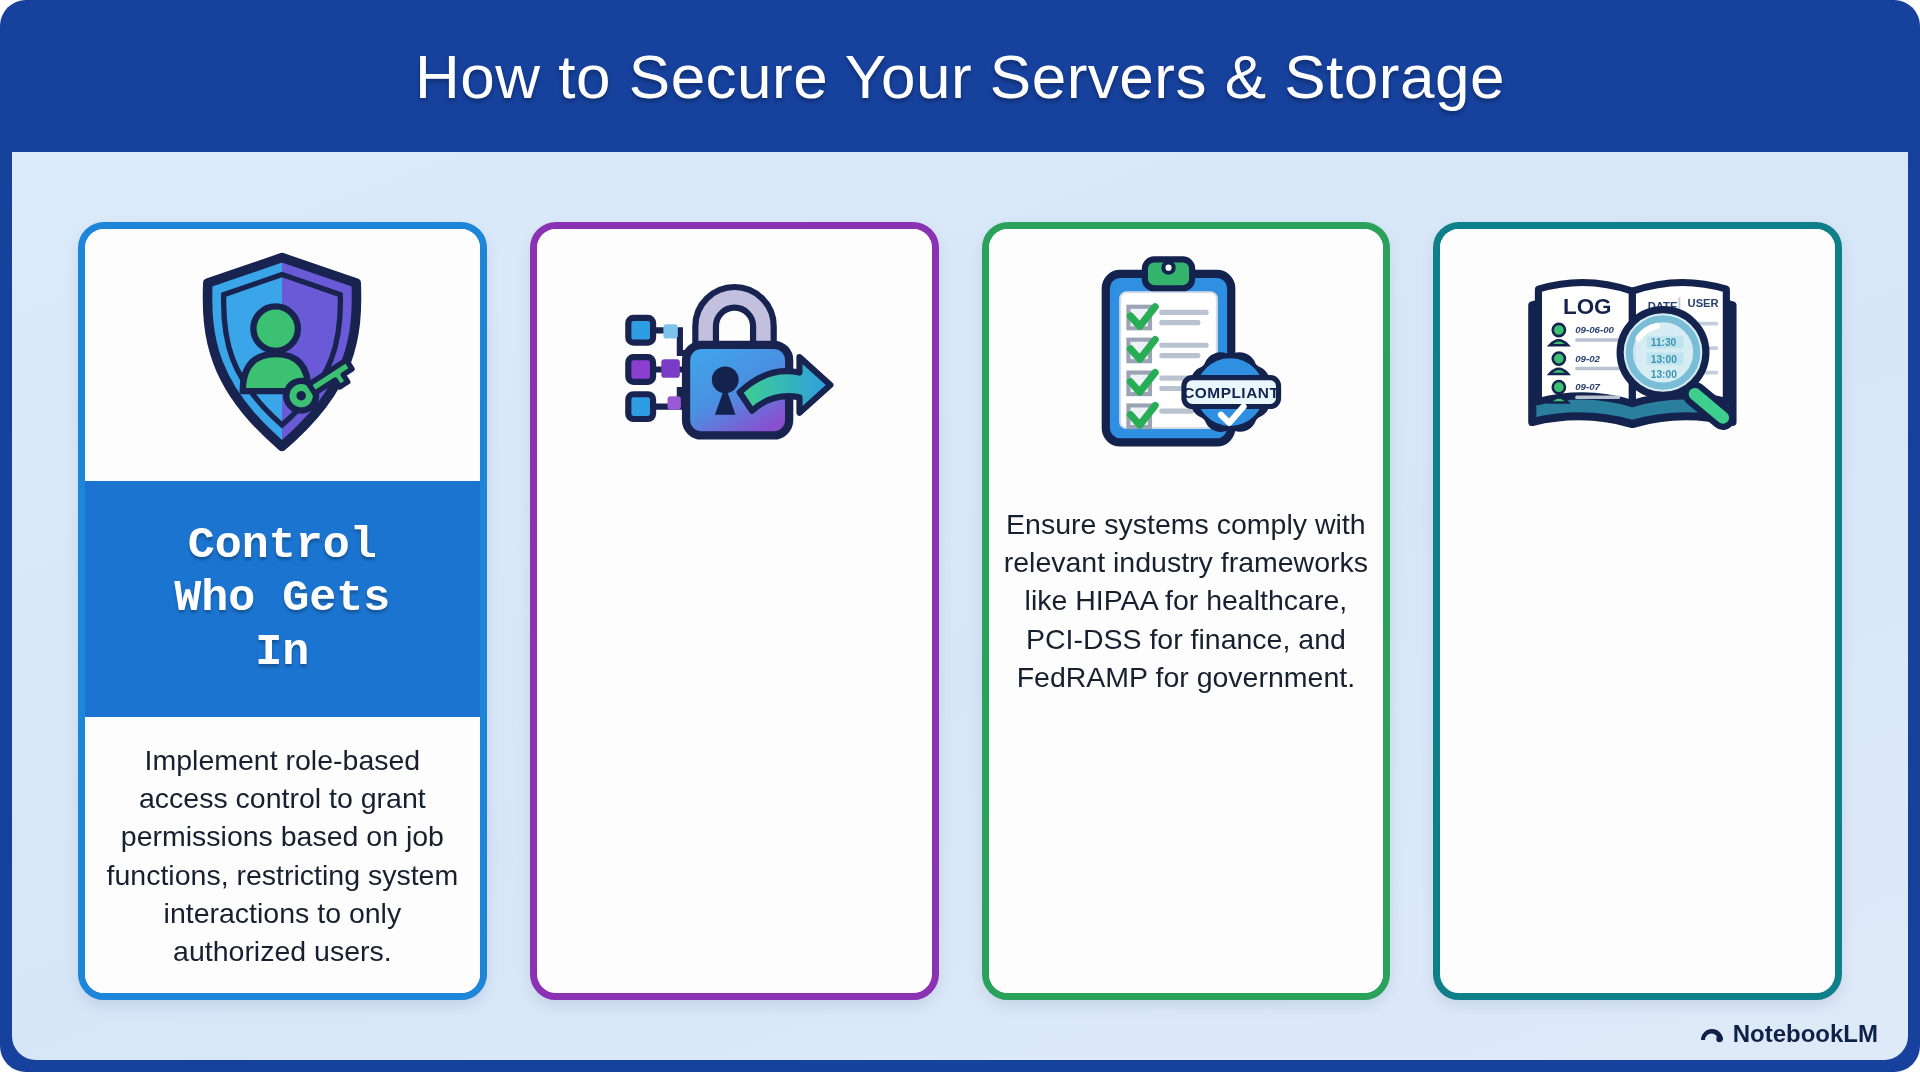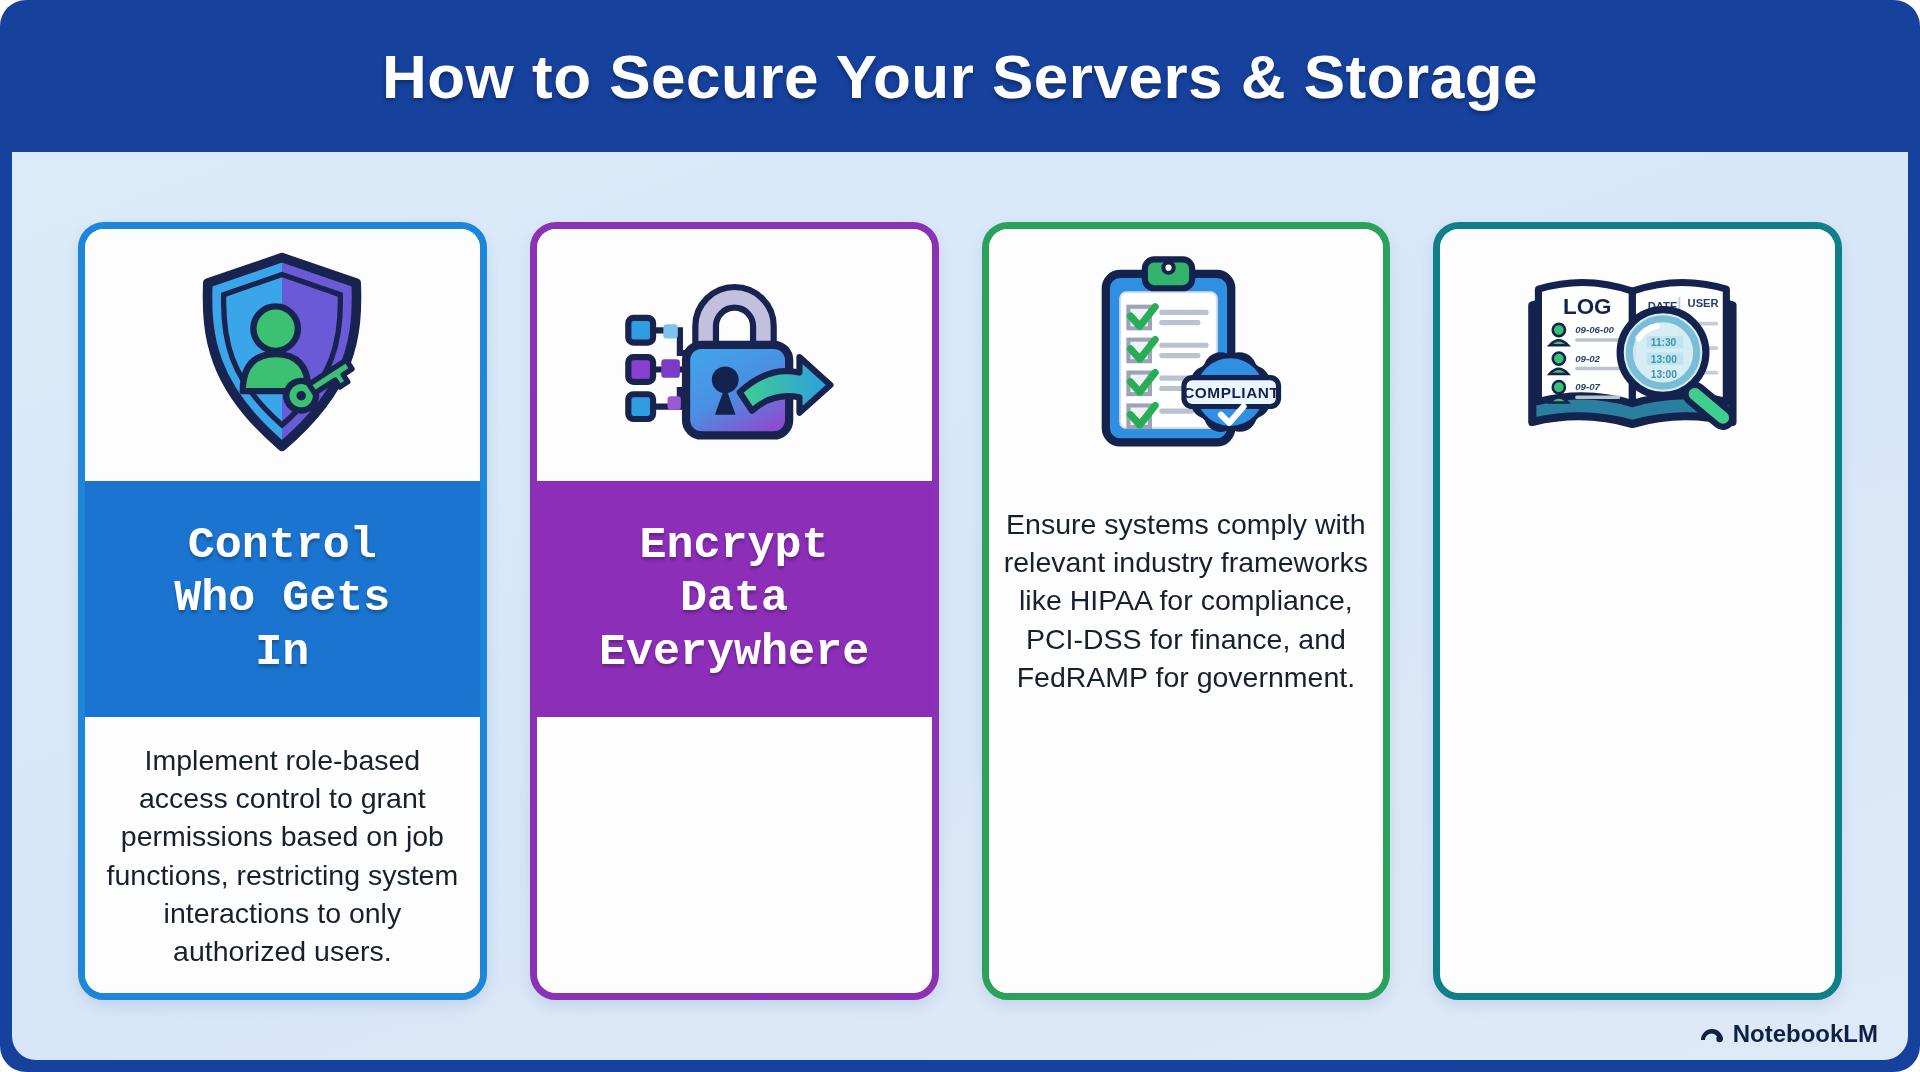--- a/index.html
+++ b/index.html
@@ -7,21 +7,21 @@
     width:1920px;height:1072px;position:relative;overflow:hidden;
     background:#ffffff;
     font-family:"Liberation Sans","DejaVu Sans",sans-serif;
   }
   .poster{position:absolute;inset:0;background:#16419d;border-radius:26px;}
   .header{
     position:absolute;top:0;left:0;right:0;height:152px;
     display:flex;align-items:center;justify-content:center;
   }
   .header h1{
-    margin:0;color:#ffffff;font-size:62px;font-weight:700;letter-spacing:.5px;
+    margin:0;color:#ffffff;font-size:62px;font-weight:400;letter-spacing:.5px;
     text-shadow:0 3px 4px rgba(0,0,0,.30);
   }
   .content{
     position:absolute;left:12px;right:12px;top:152px;bottom:12px;
     background:linear-gradient(160deg,#dcebfa 0%,#d7e6f7 55%,#dfeaf8 100%);
     border-radius:0 0 24px 24px;
   }
   .cards{
     position:absolute;left:66px;right:66px;top:70px;height:778px;
     display:flex;gap:43px;
@@ -134,23 +134,20 @@
 
               <rect x="66" y="92" width="100" height="88" rx="15" fill="url(#lockBody)" stroke="#18244f" stroke-width="8"></rect>
 
               <path d="M118 138 q28 -26 58 -19 l0 -15 30 27 -30 27 0 -15 q-26 -5 -46 13 z" fill="url(#arrowGrad)" stroke="#18244f" stroke-width="6" stroke-linejoin="round"></path>
 
               <circle cx="104" cy="126" r="13" fill="#14224e"></circle>
               <path d="M104 132 l-10 28 h20 z" fill="#14224e"></path>
             </svg>
           </span>
         </div>
-        <div class="title-band">Encrypt
-Data
-Everywhere</div>
       </div>
 
       <div class="card" style="--accent: #2ba25b; --border: #2ba25b;">
         <div class="icon-area">
           <span>
             <svg width="218" height="212" viewBox="0 0 212 206">
 
               <rect x="28" y="26" width="122" height="164" rx="14" fill="#2f8fe0" stroke="#14224e" stroke-width="8"></rect>
               <rect x="42" y="44" width="94" height="132" rx="6" fill="#ffffff" stroke="#d6dde8" stroke-width="2"></rect>
               <rect x="66" y="12" width="46" height="28" rx="9" fill="#34b36c" stroke="#14224e" stroke-width="6"></rect>
@@ -183,21 +180,21 @@
                 <rect x="118" y="110" width="62" height="62" rx="14" fill="#2da05a" stroke="#14224e" stroke-width="5" transform="rotate(-23 149 141)"></rect>
                 <circle cx="149" cy="141" r="35" fill="#2f8fe0" stroke="#14224e" stroke-width="4"></circle>
                 <rect x="104" y="127" width="92" height="28" rx="8" fill="#eaf6fd" stroke="#14224e" stroke-width="5"></rect>
                 <text x="150" y="147" font-size="15" font-weight="bold" fill="#14224e" text-anchor="middle" letter-spacing="0.5">COMPLIANT</text>
                 <path d="M140 163 l8 8 l14 -16" fill="none" stroke="#ffffff" stroke-width="6" stroke-linecap="round" stroke-linejoin="round"></path>
               </g>
             </svg>
           </span>
         </div>
         <div class="body-area">
-          <p>Ensure systems comply with relevant industry frameworks like HIPAA for compliance, PCI-DSS for finance, and FedRAMP for government.</p>
+          <p>Ensure systems comply with relevant industry frameworks like HIPAA for healthcare, PCI-DSS for finance, and FedRAMP for government.</p>
         </div>
       </div>
 
       <div class="card" style="--accent: #15929b; --border: #0f7f8a;">
         <div class="icon-area">
           <span>
             <svg width="240" height="210" viewBox="0 0 235 205">
 
               <path d="M14 46 Q64 30 112 46 Q160 30 210 46 L210 160 Q160 148 112 162 Q64 148 14 160 Z" fill="#2a7f9e" stroke="#14224e" stroke-width="8" stroke-linejoin="round" transform="translate(0 10)"></path>
 

